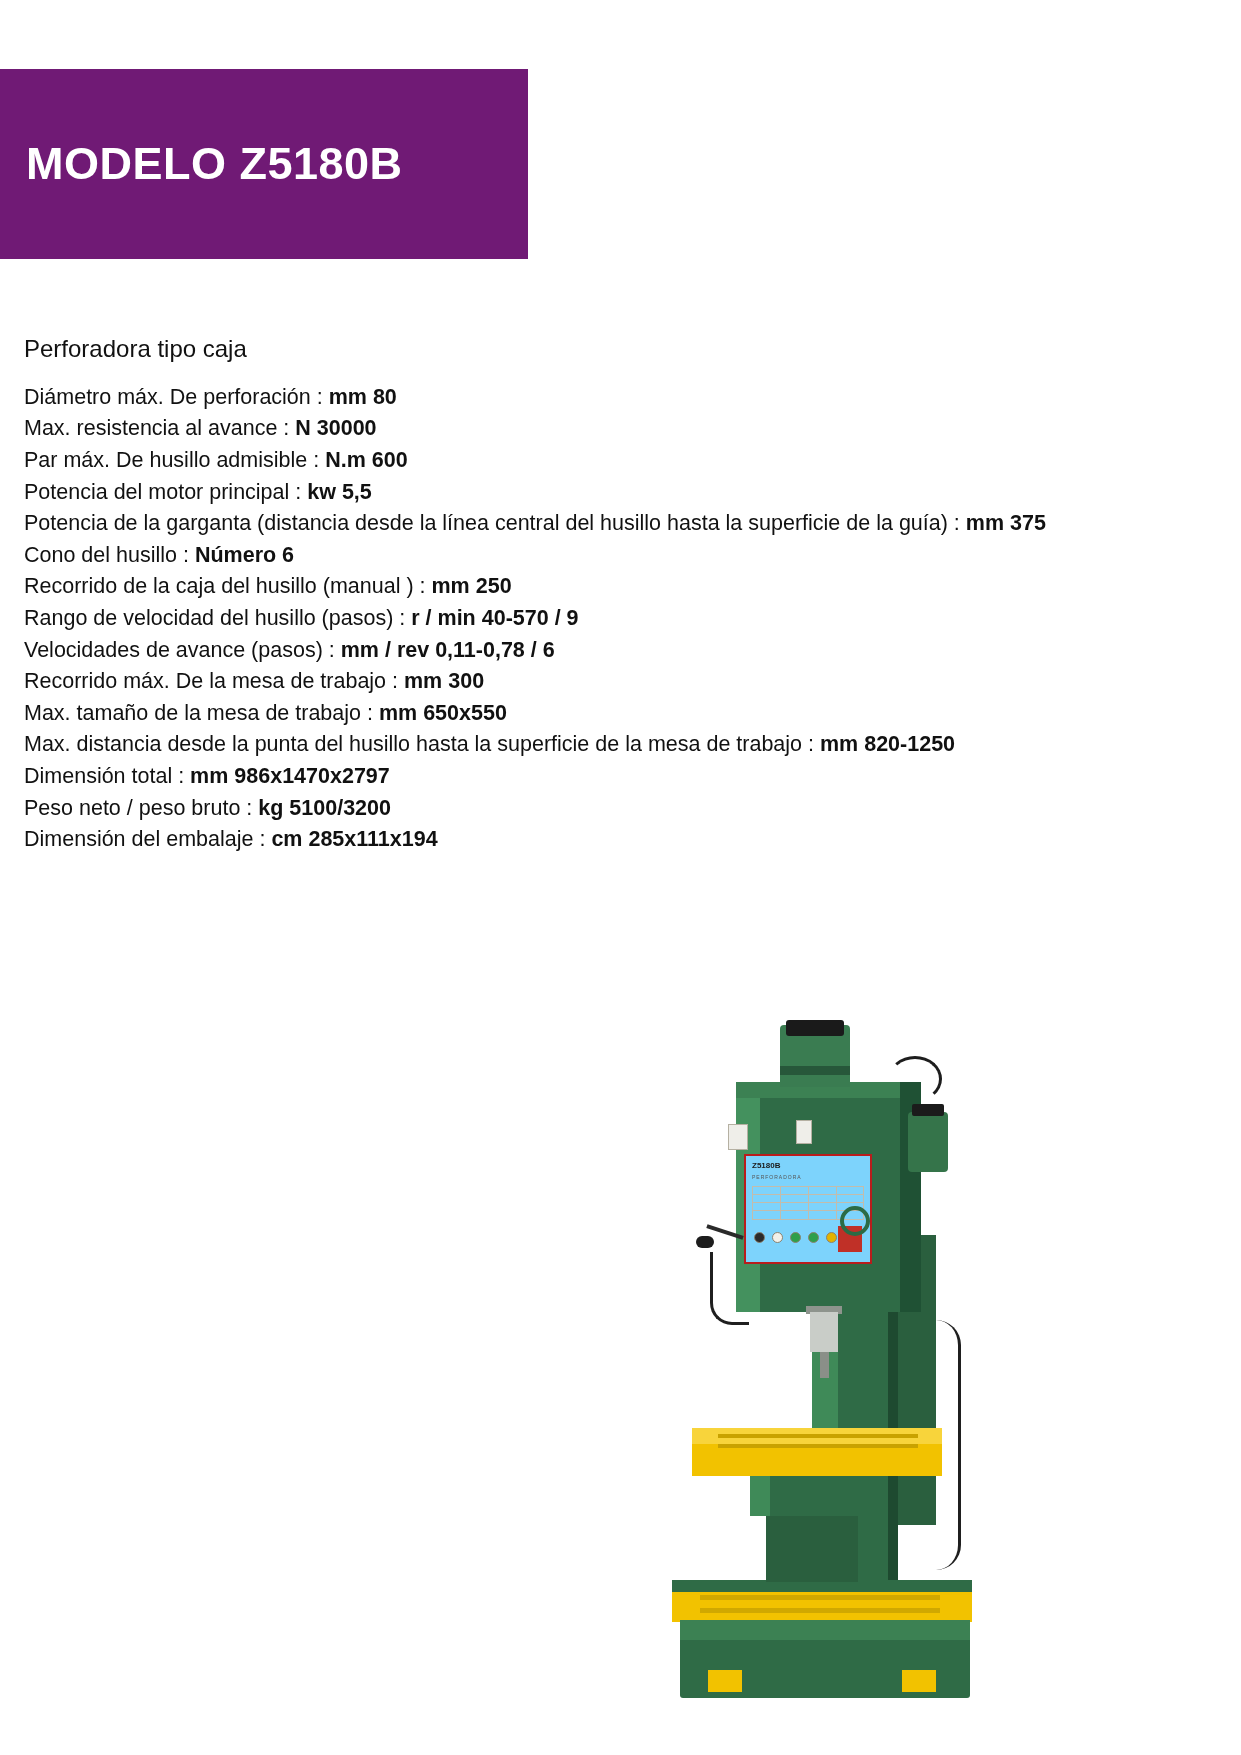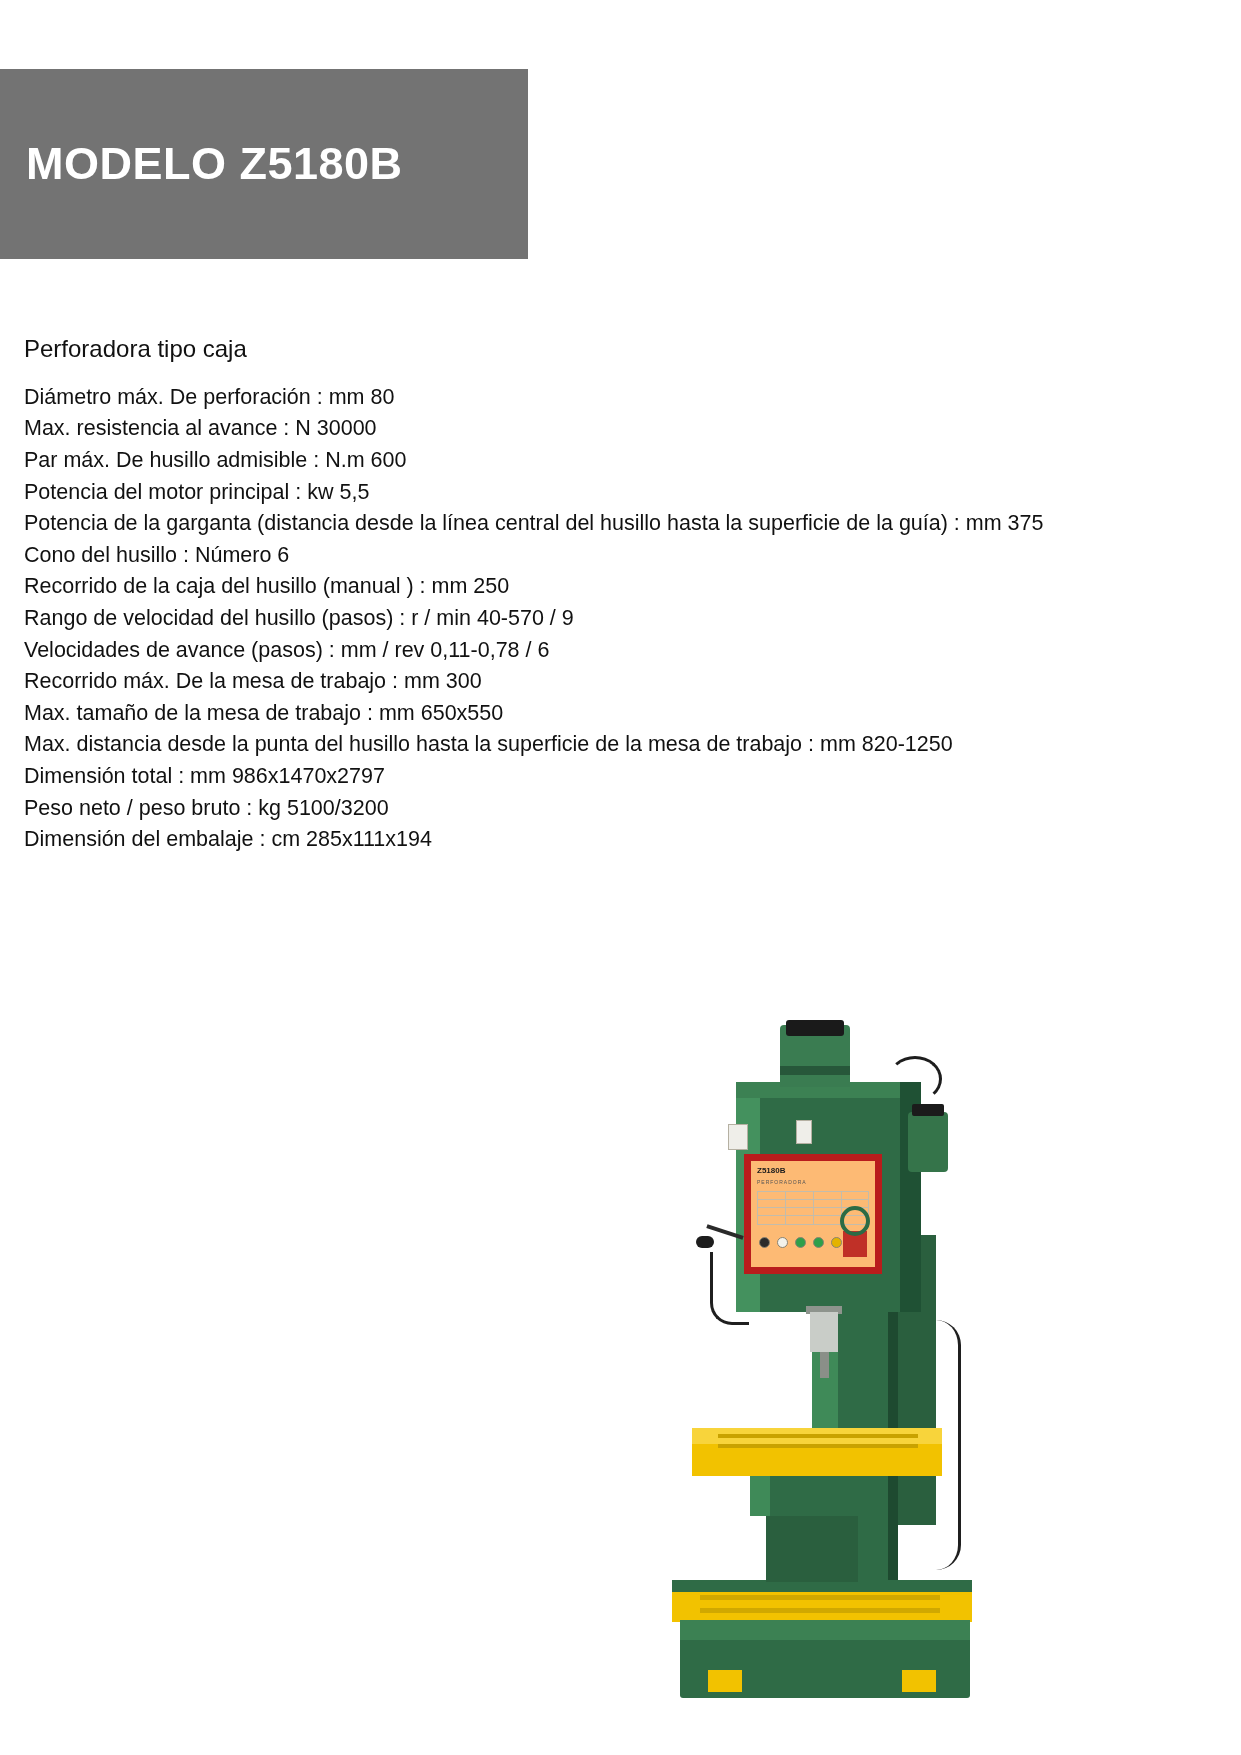--- a/index.html
+++ b/index.html
@@ -16,21 +16,21 @@
     overflow: hidden;
   }
 
   
   .header-banner {
     position: absolute;
     left: 0;
     top: 69px;
     width: 528px;
     height: 190px;
-    background: #737373;
+    background: #701a75;
     display: flex;
     align-items: center;
   }
   .header-title {
     color: #ffffff;
     font-size: 45px;
     font-weight: bold;
     letter-spacing: 0.5px;
     padding-left: 26px;
     line-height: 1.1;
@@ -58,21 +58,21 @@
   .spec-row {
     font-size: 21.5px;
     line-height: 1.47;
     color: #111111;
     margin: 0;
   }
   .spec-label {
     font-weight: normal;
   }
   .spec-value {
-    font-weight: normal;
+    font-weight: bold;
   }
 
   
   .product-figure {
     position: absolute;
     left: 640px;
     top: 1020px;
     width: 520px;
     height: 700px;
   }
@@ -112,21 +112,21 @@
   
   .motor-body       { left: 140px; top: 5px;   width: 70px;  height: 62px;  background: #3a7c51; border-radius: 4px 4px 0 0; }
   .motor-cap        { left: 146px; top: 0px;   width: 58px;  height: 16px;  background: #1a1a1a; border-radius: 3px; }
   .motor-band       { left: 140px; top: 46px;  width: 70px;  height: 9px;   background: #27573a; }
 
   
   .smotor           { left: 268px; top: 92px;  width: 40px;  height: 60px;  background: #35744a; border-radius: 4px; }
   .smotor-cap       { left: 272px; top: 84px;  width: 32px;  height: 12px;  background: #1b1b1b; border-radius: 2px; }
 
   
-  .panel            { left: 104px; top: 134px; width: 124px; height: 106px; background: #fdba74; border: 7px solid #b91c1c; text-align: right; }
+  .panel            { left: 104px; top: 134px; width: 124px; height: 106px; background: #7dd3fc; border: 2px solid #b91c1c; text-align: right; }
   .panel-label      { position: absolute; left: 6px; top: 5px; font-size: 8px; font-weight: bold; color: #1c1c1c; font-family: "Liberation Sans", sans-serif; }
   .panel-sub        { position: absolute; left: 6px; top: 18px; font-size: 5px; color: #555; letter-spacing: 1px; }
   .panel-grid       { position: absolute; left: 6px; top: 30px; width: 112px; height: 34px; }
   .panel-line       { position: absolute; left: 0; width: 112px; height: 1px; background: #c3bcab; }
   .panel-vline      { position: absolute; top: 0; width: 1px; height: 34px; background: #c3bcab; }
   .btn-row          { position: absolute; left: 8px; top: 76px; display: flex; gap: 7px; }
   .btn              { width: 9px; height: 9px; border-radius: 50%; border: 1px solid #8a8372; }
   .btn.red          { background: #cc2222; }
   .btn.grn          { background: #2e9f4a; }
   .btn.blk          { background: #2b2b2b; }

